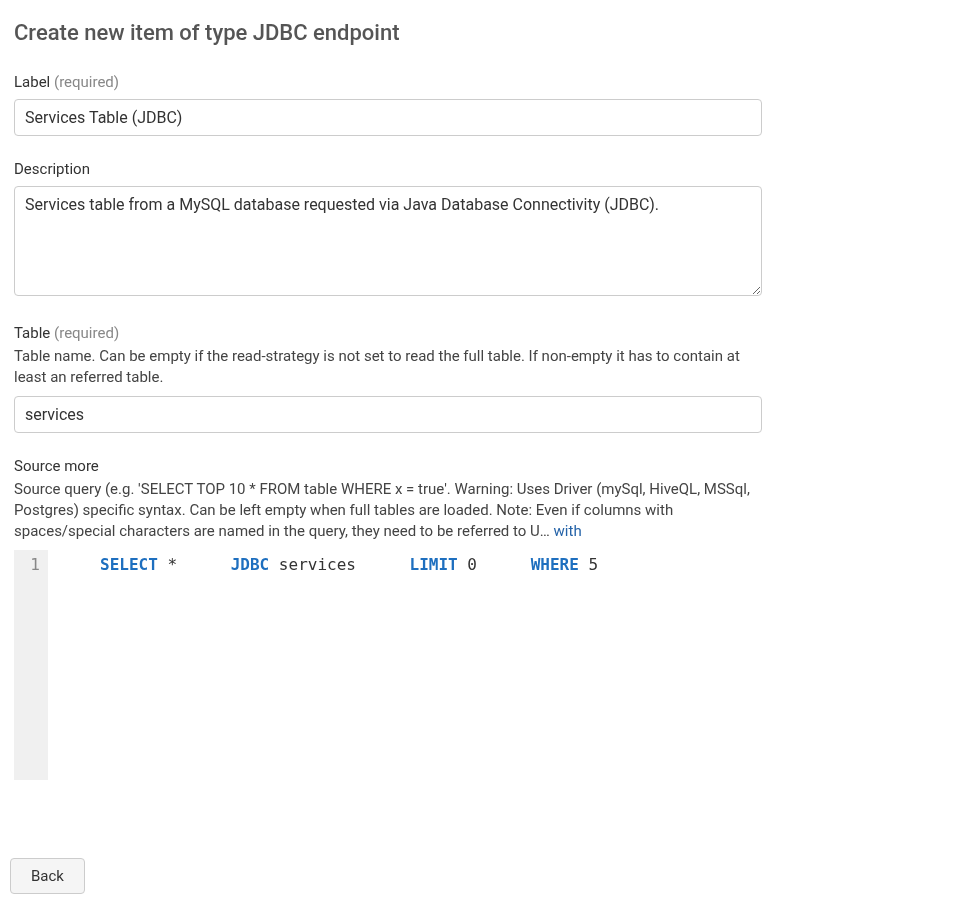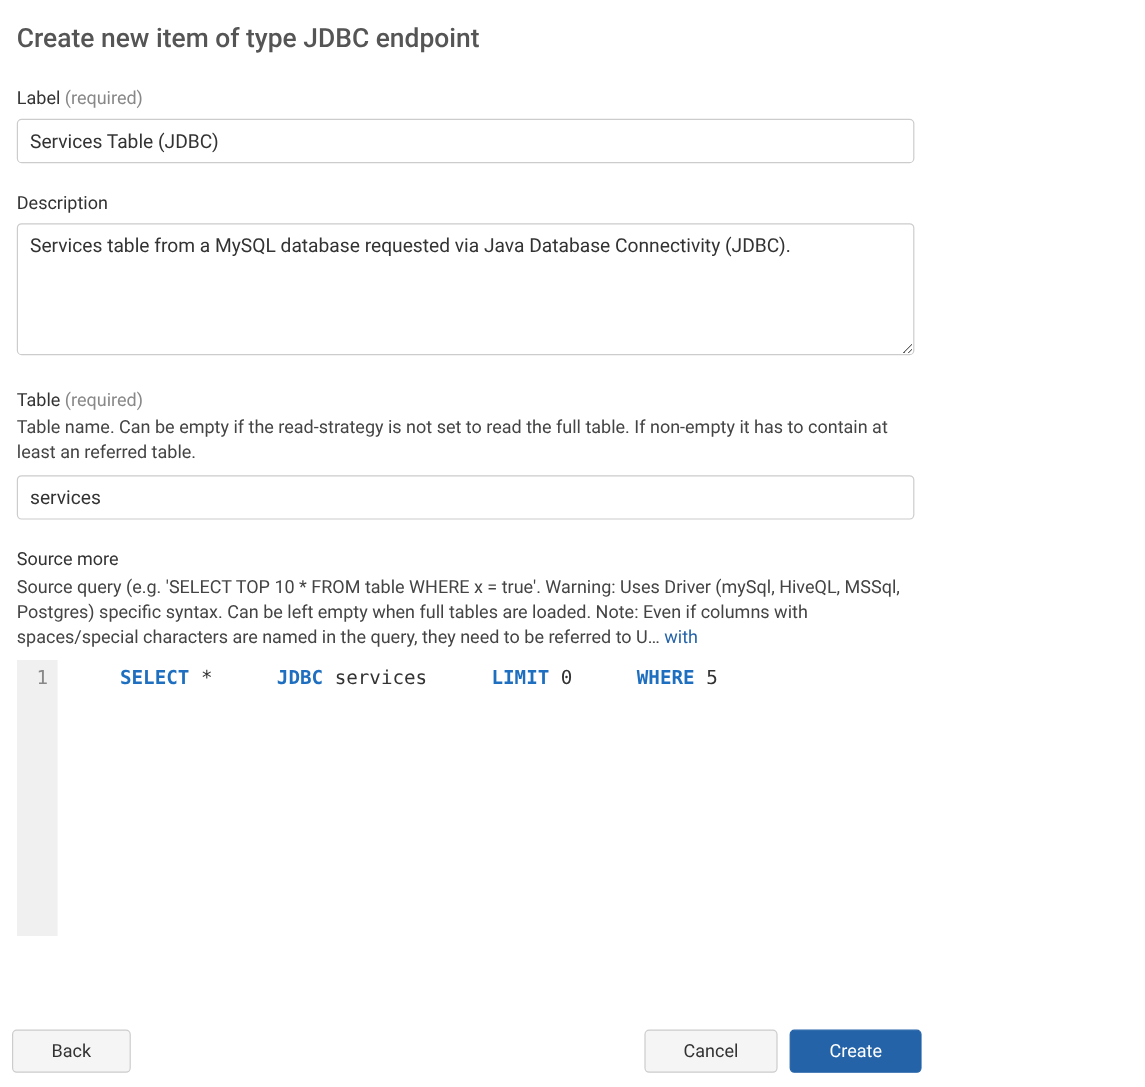--- a/index.html
+++ b/index.html
@@ -93,21 +93,21 @@
     border-top: 0px solid #eee;
     padding: 10px 12px 12px 10px;
     display: flex;
     justify-content: space-between;
     align-items: center;
     background: #fff;
   }
   .footer-right { display: flex; gap: 10px; }
   button {
     font-size: 15px;
-    padding: 8px 32px;
+    padding: 8px 20px;
     border-radius: 4px;
     border: 1px solid #ccc;
     background: #f5f5f5;
     color: #333;
     cursor: pointer;
     font-family: inherit;
   }
   button.primary {
     background: #2563a8;
     border-color: #2563a8;
@@ -157,18 +157,14 @@
         <div class="code-content" id="code-content"><span class="kw">SELECT</span><span> * </span><span class="kw">JDBC</span><span> services </span><span class="kw">LIMIT</span><span> 0 </span><span class="kw">WHERE</span><span> 5</span></div>
       </div>
     </div>
 
   </div>
 
   <div class="footer">
     <div>
       <button>Back</button>
     </div>
-    <div class="footer-right">
-      <button>Cancel</button>
-      <button class="primary">Create</button>
-    </div>
   </div>
 </div>
 
 </body></html>

